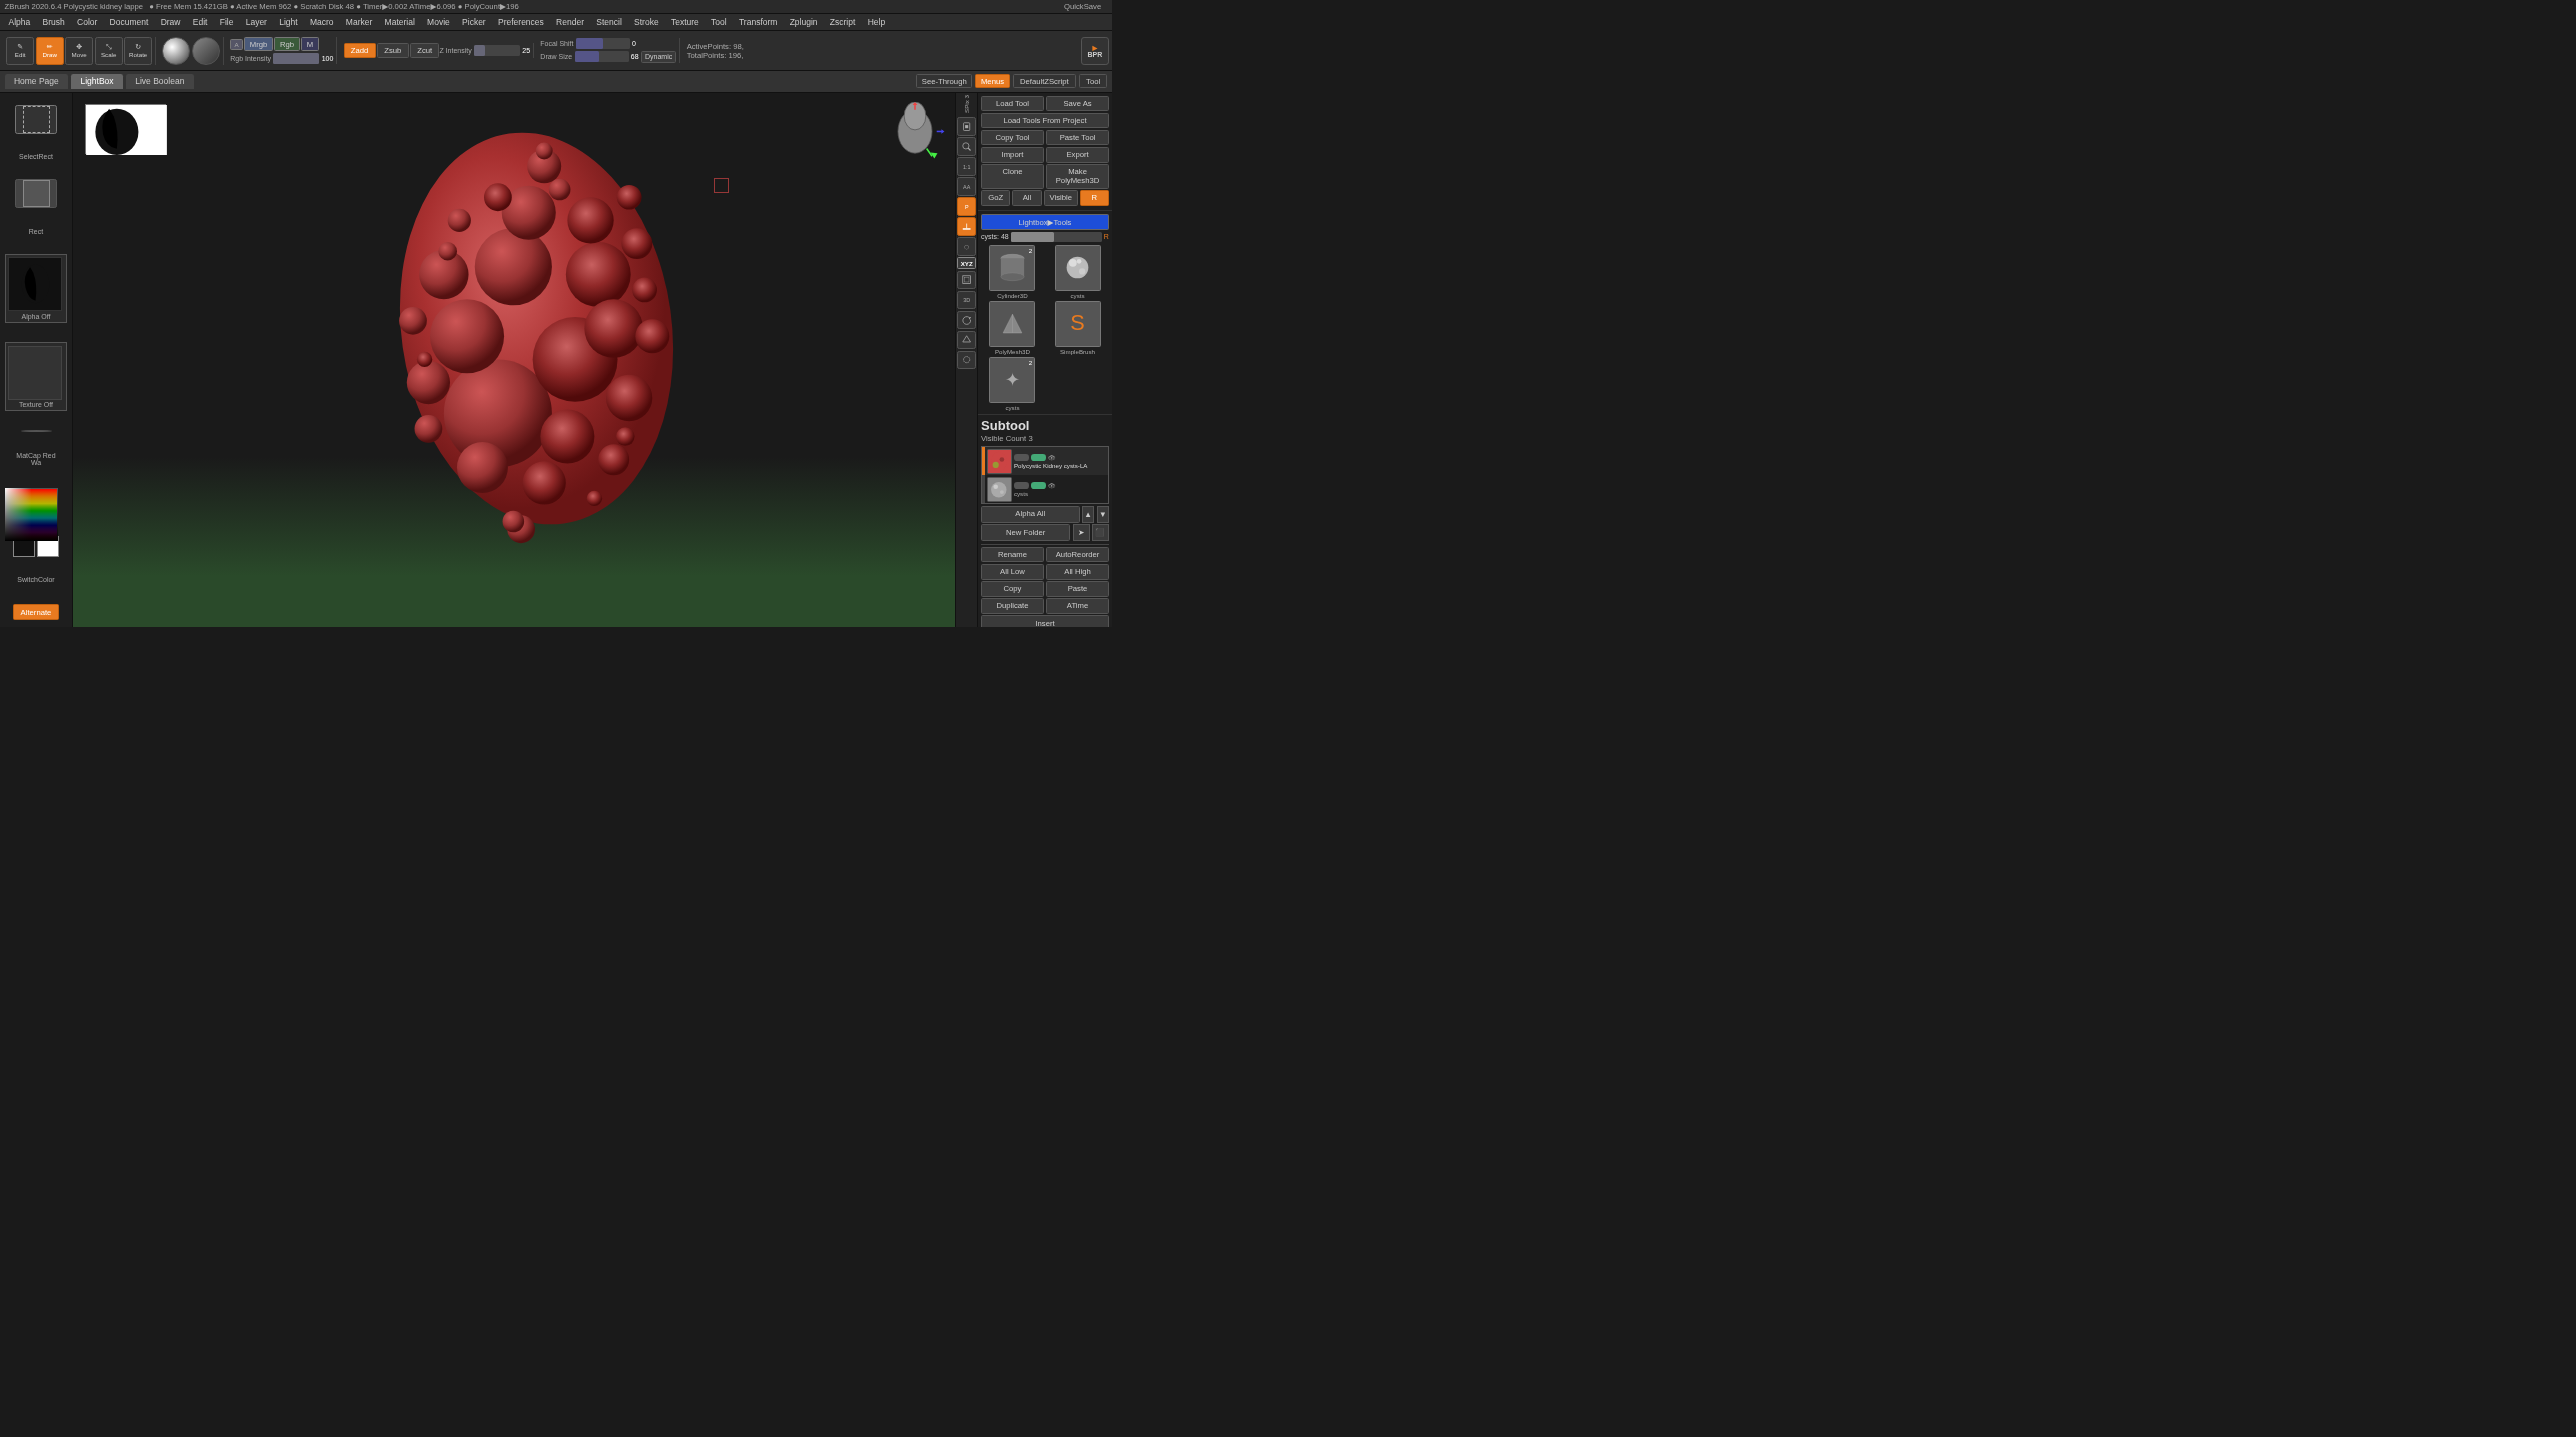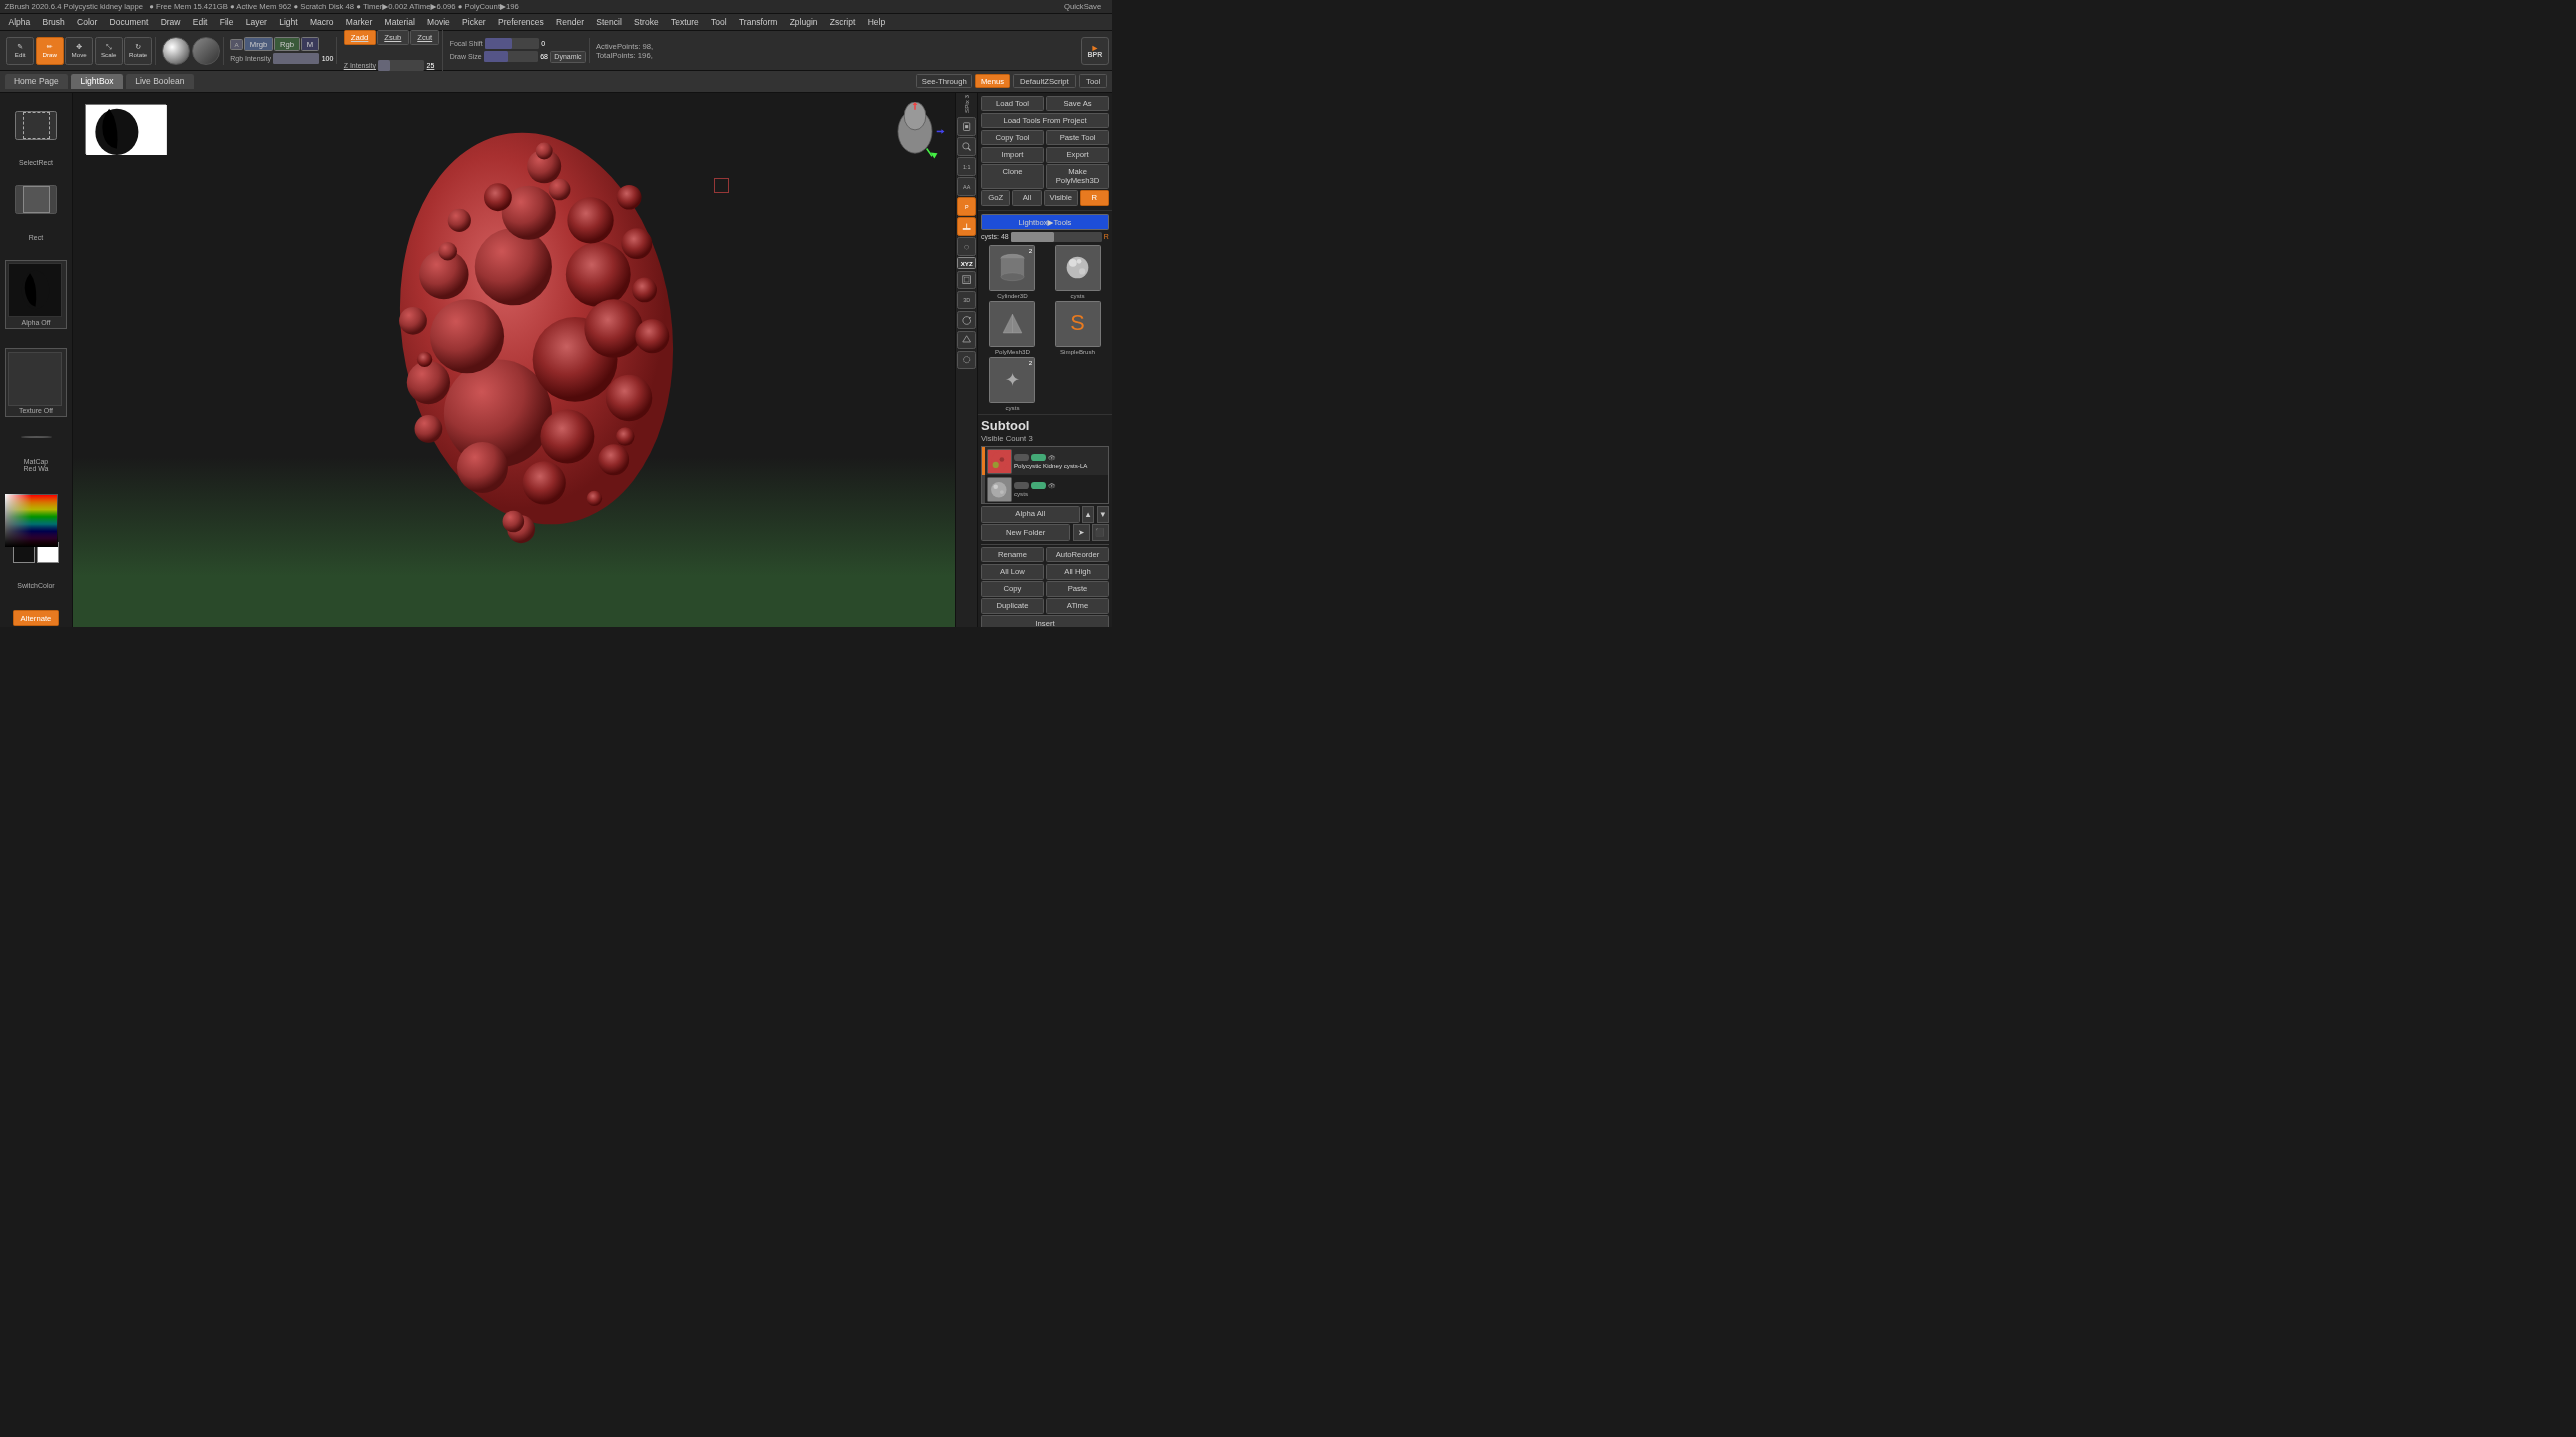--- a/index.html
+++ b/index.html
@@ -83,21 +83,21 @@
     }
 
     
     .left-panel {
       width: 73px;
       background: #1e1e1e;
       border-right: 0.8px solid #111;
       display: flex;
       flex-direction: column;
       align-items: center;
-      padding: 18px;
+      padding: 12px;
       gap: 19px;
       overflow-y: auto;
     }
     .tool-label {
       font-size: 7px;
       color: #aaa;
       text-align: center;
       margin-top: 0.8px;
     }
 
@@ -327,21 +327,21 @@
         <span style="font-size:7px;color:#aaa;">Rgb Intensity</span>
         <div class="slider-bar" style="width:46px;">
           <div class="slider-fill" style="width:100%;"></div>
         </div>
         <span style="font-size:7px;color:#fff;">100</span>
       </div>
     </div>
   </div>
 
   <div class="tb-group">
-    <div style="display:flex;flex-direction:column;gap:15px;text-decoration:underline;">
+    <div style="display:flex;flex-direction:row;gap:0;">
       <div style="display:flex;gap:1.5px;">
         <div style="background:#e87a20;border:0.8px solid #c06010;padding:2.3px 6.2px;border-radius:1.5px;font-size:7.7px;color:#fff;cursor:pointer;">Zadd</div>
         <div style="background:#3a3a3a;border:0.8px solid #555;padding:2.3px 6.2px;border-radius:1.5px;font-size:7.7px;color:#ccc;cursor:pointer;">Zsub</div>
         <div style="background:#3a3a3a;border:0.8px solid #555;padding:2.3px 6.2px;border-radius:1.5px;font-size:7.7px;color:#ccc;cursor:pointer;">Zcut</div>
       </div>
       <div style="display:flex;align-items:center;gap:2.3px;">
         <span style="font-size:7px;color:#aaa;">Z Intensity</span>
         <div class="slider-bar" style="width:46px;">
           <div class="slider-fill" style="width:25%;"></div>
         </div>

